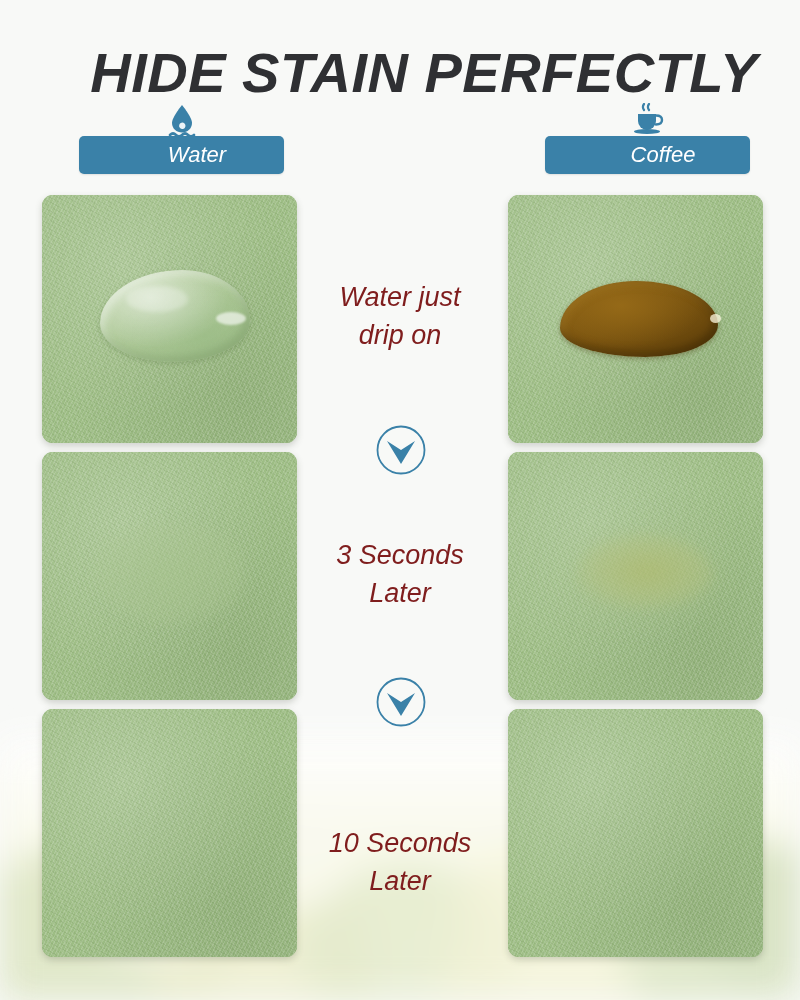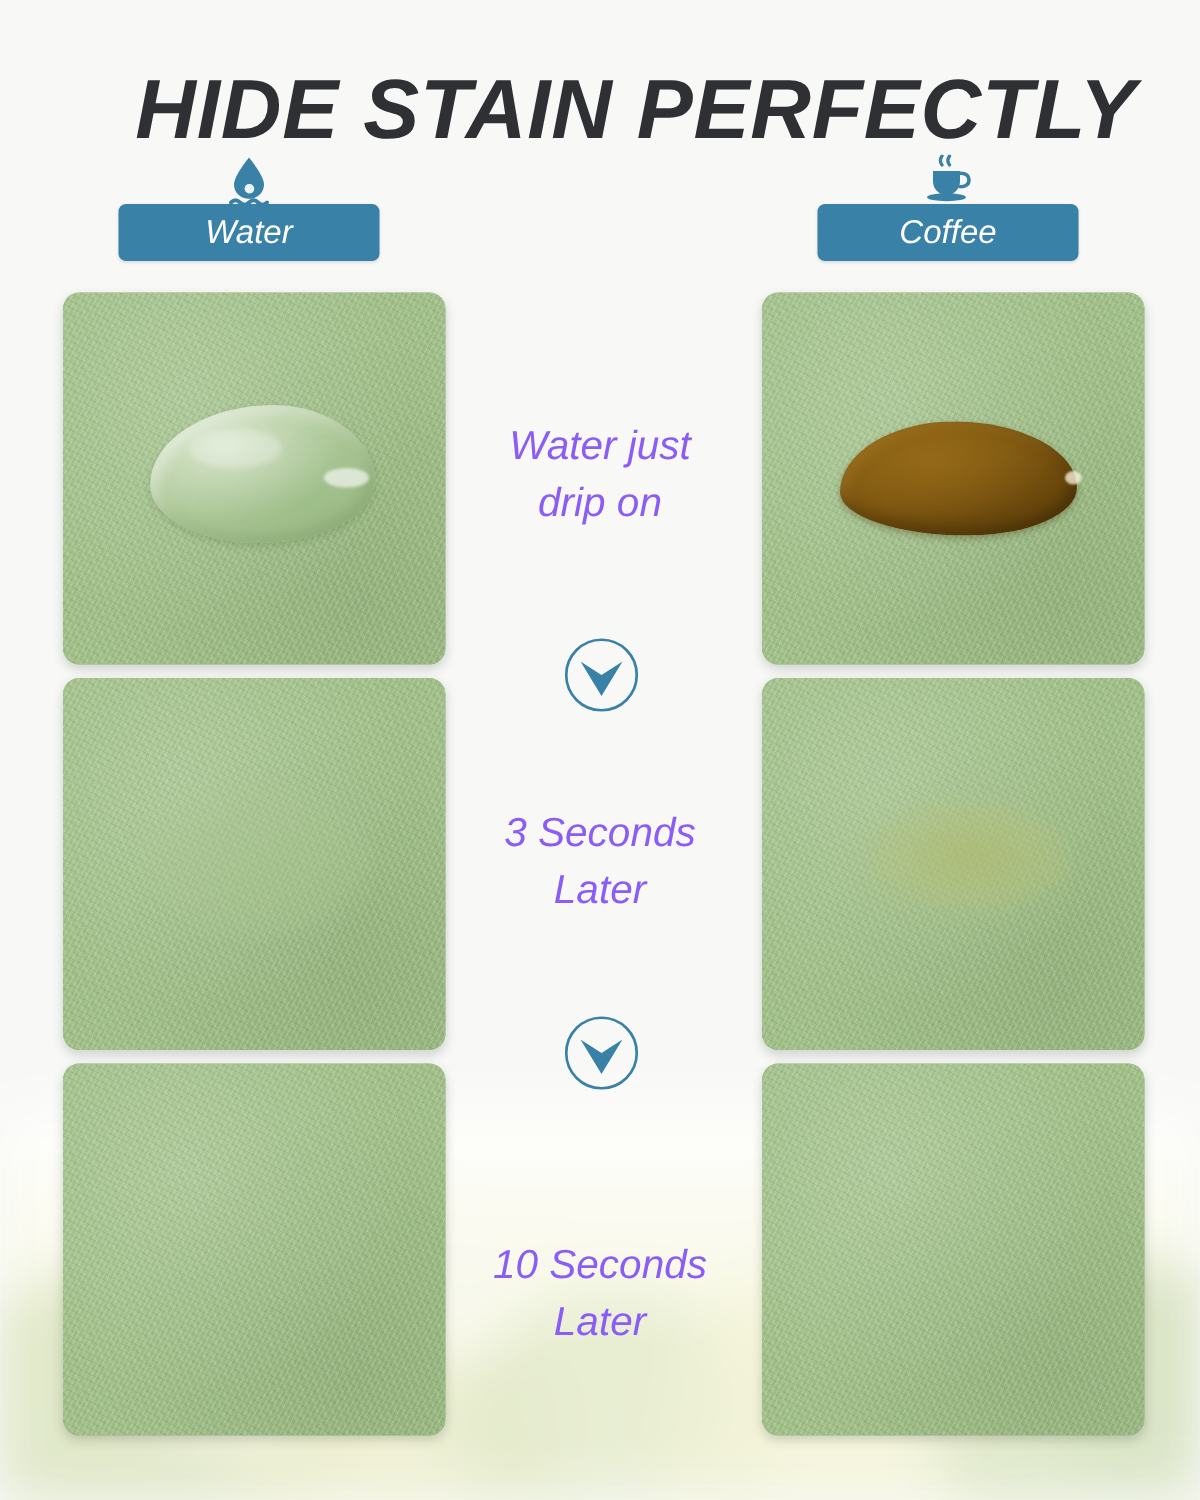--- a/index.html
+++ b/index.html
@@ -62,20 +62,21 @@
   .badge{
     position:absolute;
     width:174px;height:38px;
     background:#3a81a8;
     border-radius:5px;
     color:#ffffff;
     font-size:22px;
     font-style:italic;
     display:flex;align-items:center;justify-content:center;
     box-shadow:0 1px 2px rgba(0,0,0,.10);
+    padding-left:31px;
   }
   .badge-water{left:79px;top:136px;}
   .badge-coffee{left:545px;top:136px;}
   .badge-icon{
     position:absolute;
     top:-33px;left:50%;
     transform:translateX(-50%);
     width:40px;height:36px;
     line-height:0;
   }
@@ -202,21 +203,21 @@
         rgba(255,255,255,0) 72%);
     filter:blur(9px);
   }
   .step-text{
     position:absolute;
     left:290px;width:220px;
     text-align:center;
     font-size:27px;
     font-style:italic;
     font-weight:400;
-    color:#8b5cf6;
+    color:#7f1d1d;
     line-height:1.42;
     font-family:"Liberation Sans", sans-serif;
   }
   .step1{top:278px;}
   .step2{top:536px;}
   .step3{top:793px;}
 
   .arrow-wrap{
     position:absolute;
     left:375px;

